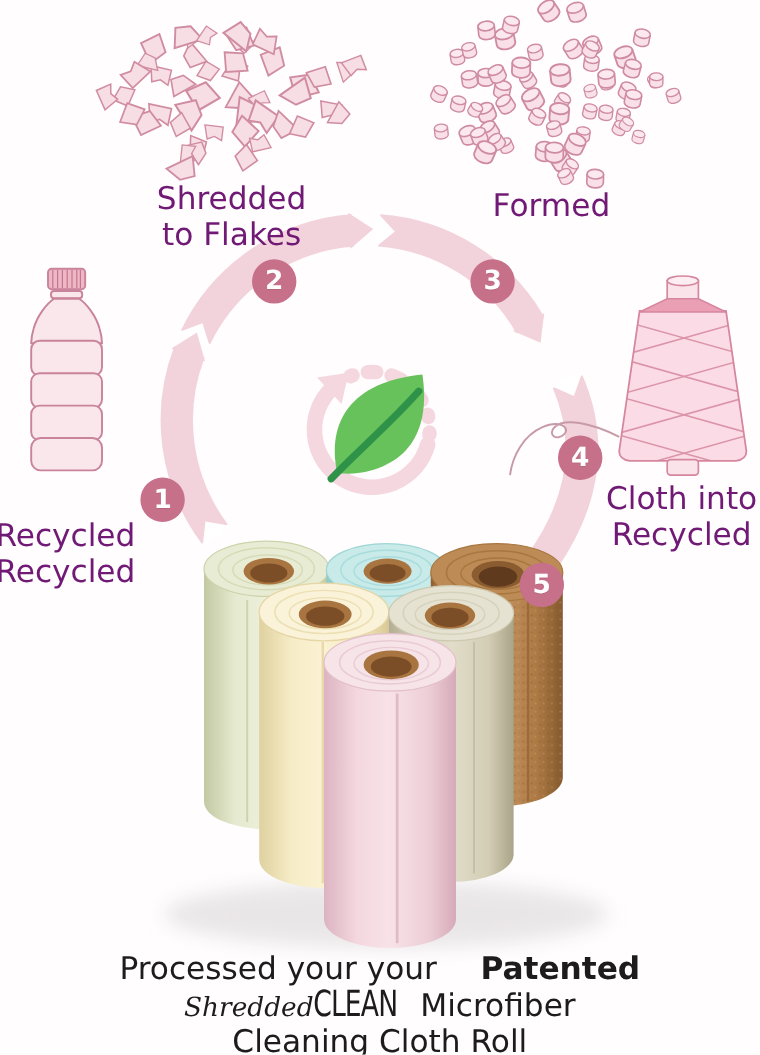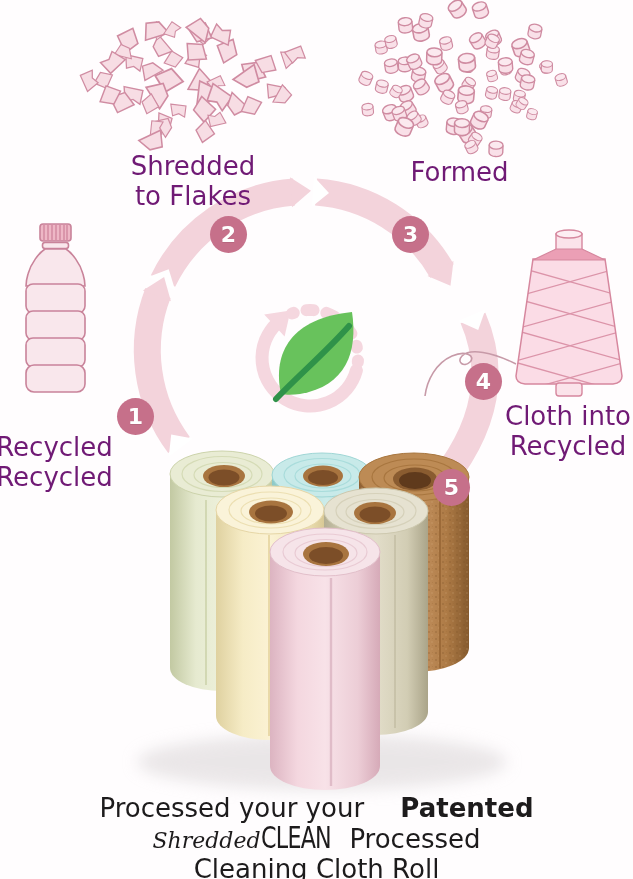--- a/index.html
+++ b/index.html
@@ -362,18 +362,18 @@
   <span>Recycled</span>
 </div>
 
 <div class="caption">
   <div>
     <span>Processed your your</span>
     <span class="cap-bold">Patented</span>
   </div>
   <div>
     <span class="cap-script">Shredded</span><span class="cap-caps">CLEAN</span>
-    <span>Processed</span>
+    <span>Microfiber</span>
   </div>
   <div>Cleaning Cloth Roll</div>
 </div>
 
 </div>
 
 </body></html>

